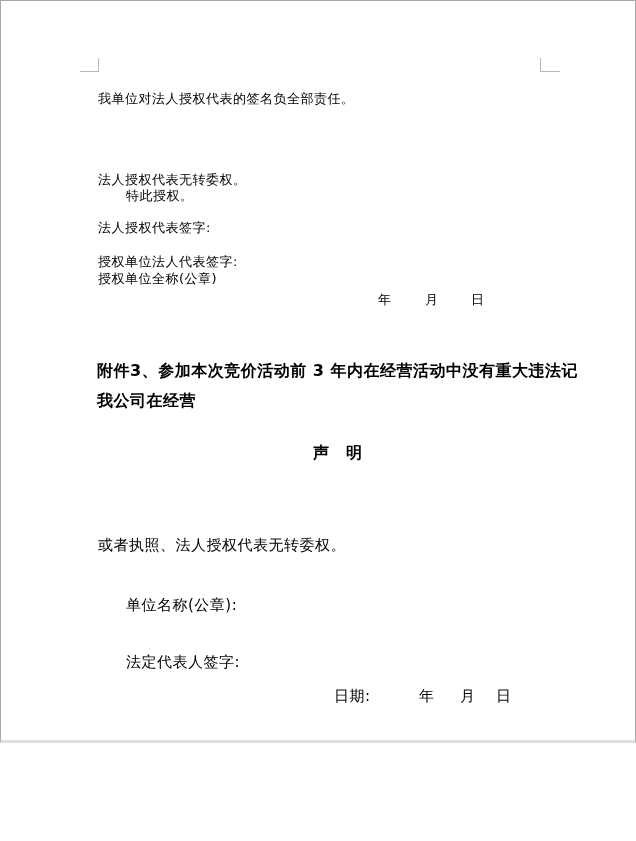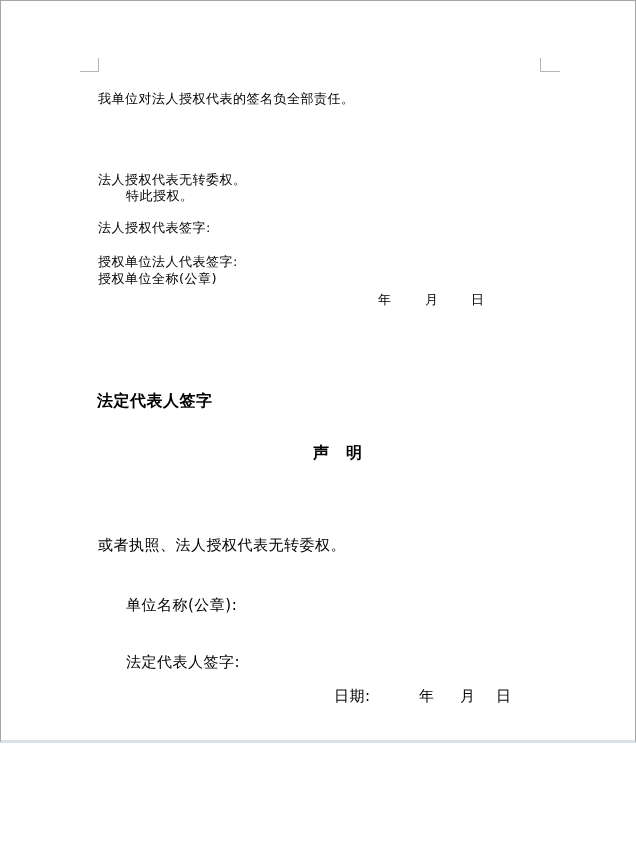--- a/index.html
+++ b/index.html
@@ -56,22 +56,23 @@
   <div class="line t13" style="left:97px; top:220px;">法人授权代表签字:</div>
 
   <div class="line t13" style="left:97px; top:254px;">授权单位法人代表签字:</div>
 
   <div class="line t13" style="left:97px; top:271px;">授权单位全称(公章)</div>
 
   <div class="line t13" style="left:377px; top:292px;">年</div>
   <div class="line t13" style="left:424px; top:292px;">月</div>
   <div class="line t13" style="left:470px; top:292px;">日</div>
 
+  <div class="line b16" style="left:96px; top:362px;">附件3、参加本次竞价活动前 3 年内在经营活动中没有重大违法记</div>
 
-  <div class="line b16" style="left:96px; top:392px;">法定代表人签字</div>
+  <div class="line b16" style="left:96px; top:392px;">我公司在经营</div>
 
   <div class="line b16" style="left:312px; top:444px;">声　明</div>
 
 
 
   <div class="line t15" style="left:97px; top:537px;">或者执照、法人授权代表无转委权。</div>
 
   <div class="line t15" style="left:125px; top:597px;">单位名称(公章):</div>
 
   <div class="line t15" style="left:125px; top:654px;">法定代表人签字:</div>

